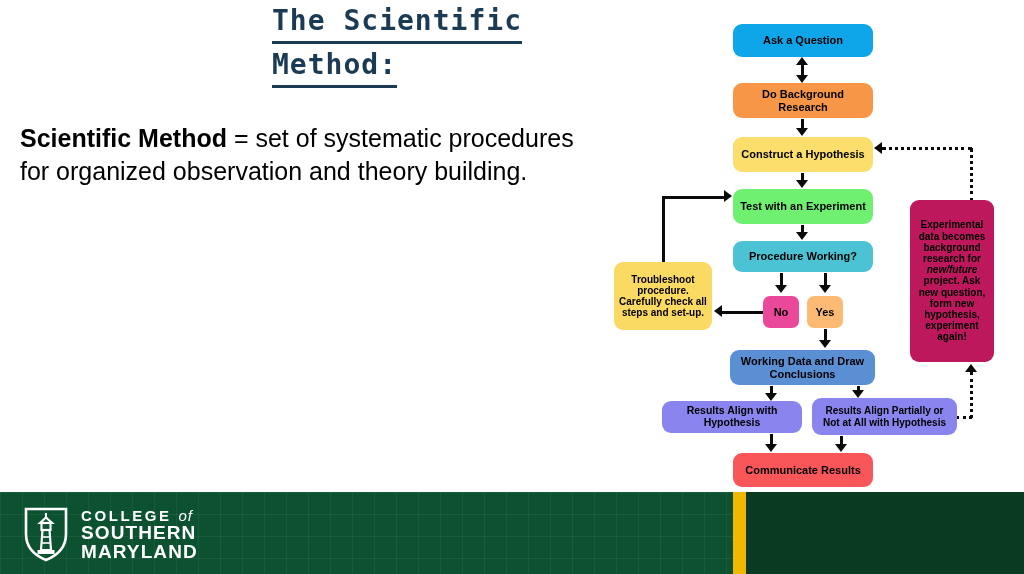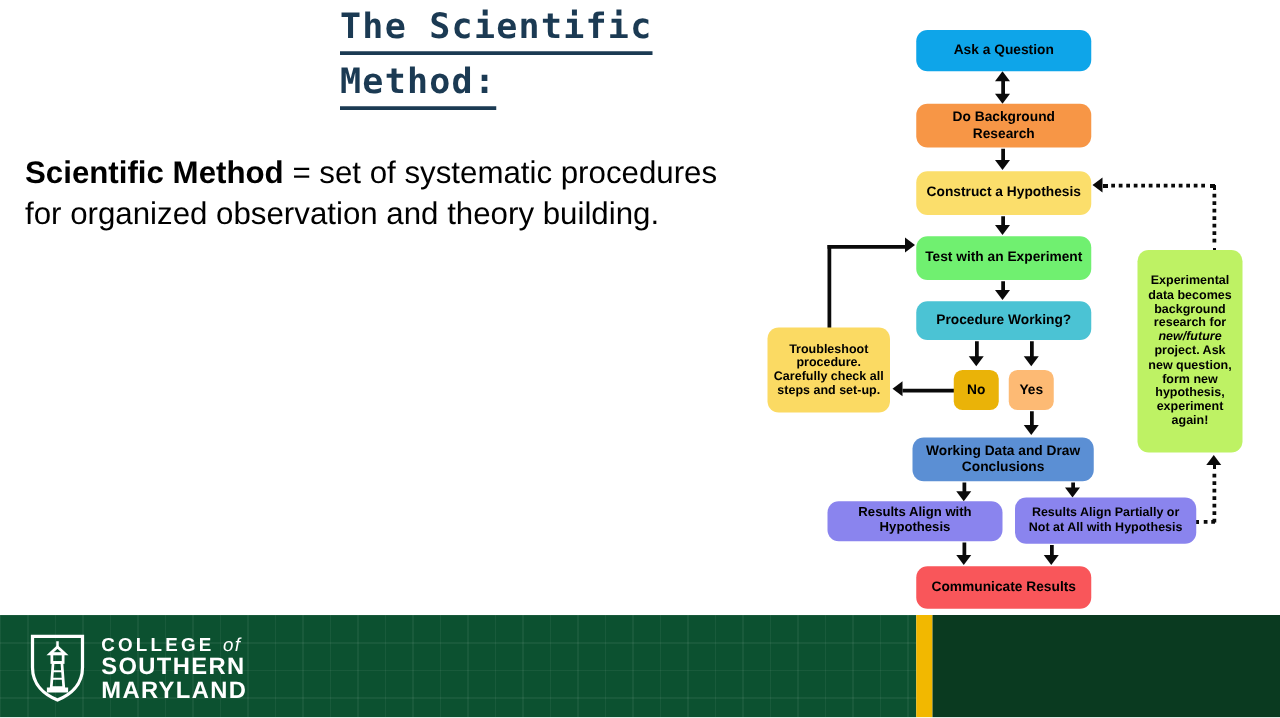--- a/index.html
+++ b/index.html
@@ -240,21 +240,21 @@
       </div>
     <div class="node" style="left:133px; top:137px; width:140px; height:35px; background:#fbde6b; font-size:11px;">
         <span>Construct a Hypothesis</span>
       </div>
     <div class="node" style="left:133px; top:189px; width:140px; height:35px; background:#70f070; font-size:11px;">
         <span>Test with an Experiment</span>
       </div>
     <div class="node" style="left:133px; top:241px; width:140px; height:31px; background:#4bc3d4; font-size:11px;">
         <span>Procedure Working?</span>
       </div>
-    <div class="node small-rad" style="left:163px; top:296px; width:36px;  height:32px; background:#eab308; font-size:11px;">
+    <div class="node small-rad" style="left:163px; top:296px; width:36px;  height:32px; background:#ec4899; font-size:11px;">
         <span>No</span>
       </div>
     <div class="node small-rad" style="left:207px; top:296px; width:36px;  height:32px; background:#fdba74; font-size:11px;">
         <span>Yes</span>
       </div>
     <div class="node" style="left:130px; top:350px; width:145px; height:35px; background:#5b8fd4; font-size:11px;">
         <span>Working Data and Draw Conclusions</span>
       </div>
     <div class="node" style="left:62px;  top:401px; width:140px; height:32px; background:#8a84ee; font-size:10.5px;">
         <span>Results Align with Hypothesis</span>
@@ -262,21 +262,21 @@
     <div class="node" style="left:212px; top:398px; width:145px; height:37px; background:#8a84ee; font-size:10px;">
         <span>Results Align Partially or Not at All with Hypothesis</span>
       </div>
     <div class="node" style="left:133px; top:453px; width:140px; height:34px; background:#f9565a; font-size:11px;">
         <span>Communicate Results</span>
       </div>
     <div class="node" style="left:14px;  top:262px; width:98px;  height:68px; background:#fbda63; font-size:10px;">
         <span>Troubleshoot procedure. Carefully check all steps and set-up.</span>
       </div>
 
-    <div class="node" style="left:310px; top:200px; width:84px; height:162px; background:#bef264; font-size:10px;">
+    <div class="node" style="left:310px; top:200px; width:84px; height:162px; background:#be185d; font-size:10px;">
       <span><span>Experimental data becomes background research for </span><i>new/future</i><span> project. Ask new question, form new hypothesis, experiment again!</span></span>
     </div>
 
   </div>
 
   <div id="footer">
     <div id="footer-left"></div>
     <div id="footer-stripe"></div>
     <div id="footer-right"></div>
 

